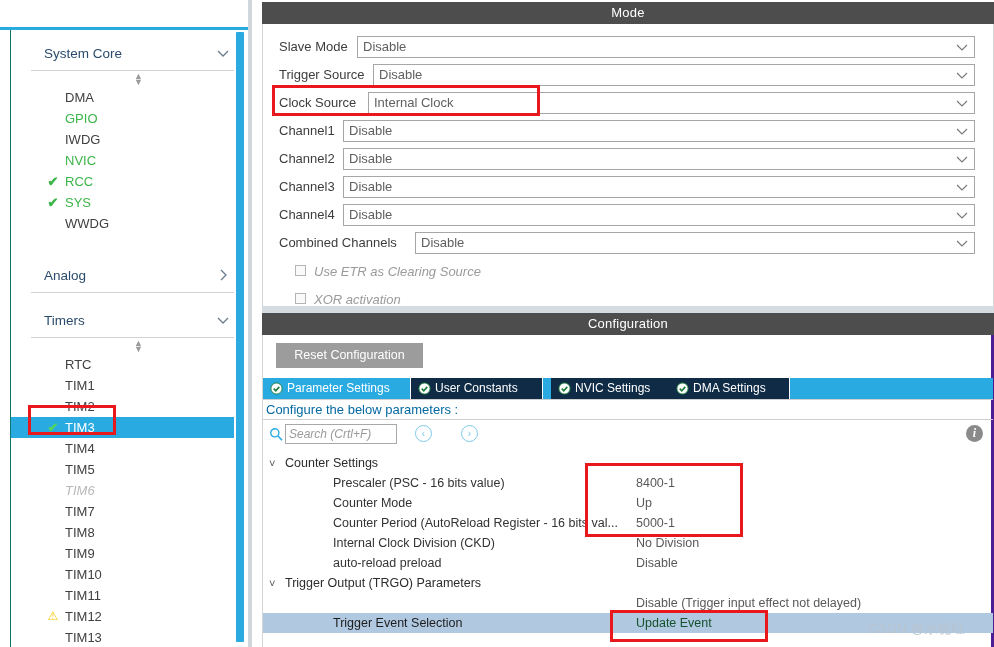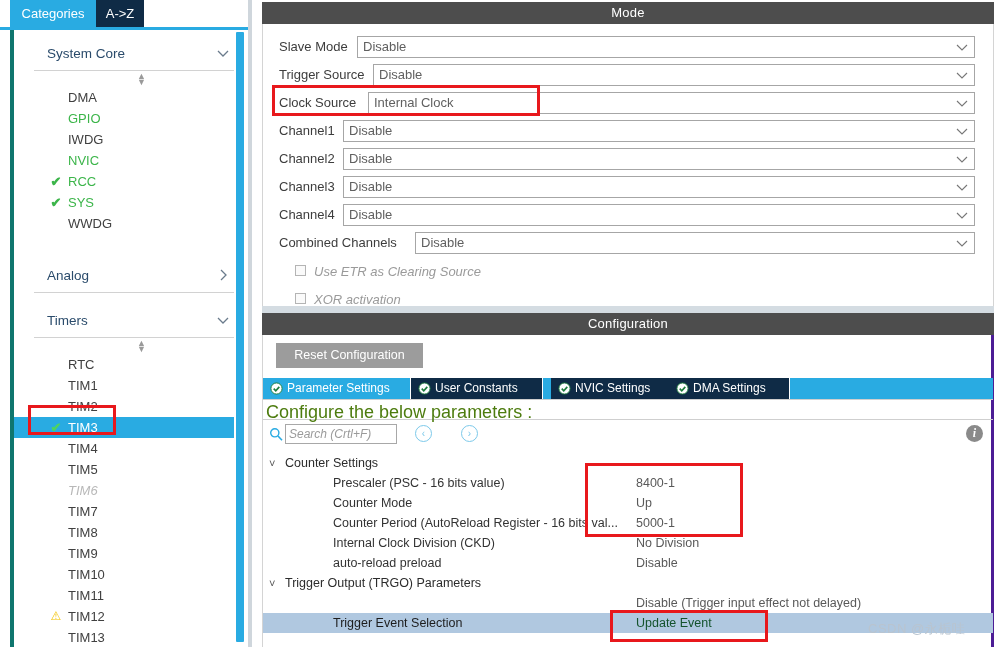--- a/index.html
+++ b/index.html
@@ -63,21 +63,21 @@
     width: 252px;
     height: 3px;
     background: #29abe2;
   }
   #side-panel {
     position: absolute;
     left: 10px; top: 30px;
     width: 238px;
     height: 617px;
     background: #ffffff;
-    border-left: 4px solid #0f766e;
+    border-left: 1px solid #0f766e;
     border-right: 0;
     box-sizing: border-box;
     overflow: hidden;
   }
   .group-header {
     position: relative;
     height: 30px;
     margin: 0 14px 0 20px;
     border-bottom: 1px solid #d2d2d2;
   }
@@ -318,22 +318,22 @@
     left: 0; top: 64px;
     width: 730px;
     height: 21px;
     border-top: 1px solid #cfcfcf;
     border-bottom: 1px solid #cfcfcf;
     box-sizing: border-box;
   }
   #configure-bar span {
     position: absolute;
     left: 3px; top: 2px;
-    font-size: 18px;
-    color: #4d7c0f;
+    font-size: 13px;
+    color: #0369a1;
   }
   #search-row {
     position: absolute;
     left: 0; top: 87px;
     width: 730px;
     height: 26px;
   }
   #search-icon {
     position: absolute;
     left: 6px; top: 5px;
@@ -465,24 +465,20 @@
     font-family: "Liberation Sans", sans-serif;
   }
 </style>
 </head>
 <body>
 
 <div id="app">
 
   <div id="sidebar">
 
-    <div id="sidebar-tabs">
-      <div class="side-tab active">Categories</div>
-      <div class="side-tab inactive">A-&gt;Z</div>
-    </div>
     <div id="tab-underline"></div>
 
     <div id="side-panel">
 
       <div class="group-header" style="margin-top:10px;">
         <div class="gh-label">System Core</div>
         <svg class="gh-chev" viewBox="0 0 14 14">
           <path d="M2 5 L7 10 L12 5" fill="none" stroke="#6a7b8c" stroke-width="1.3"></path>
         </svg>
       </div>

